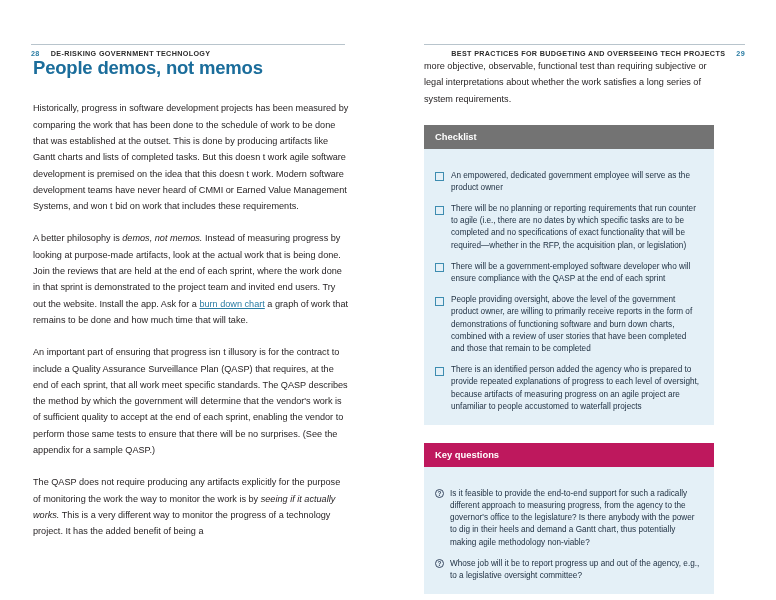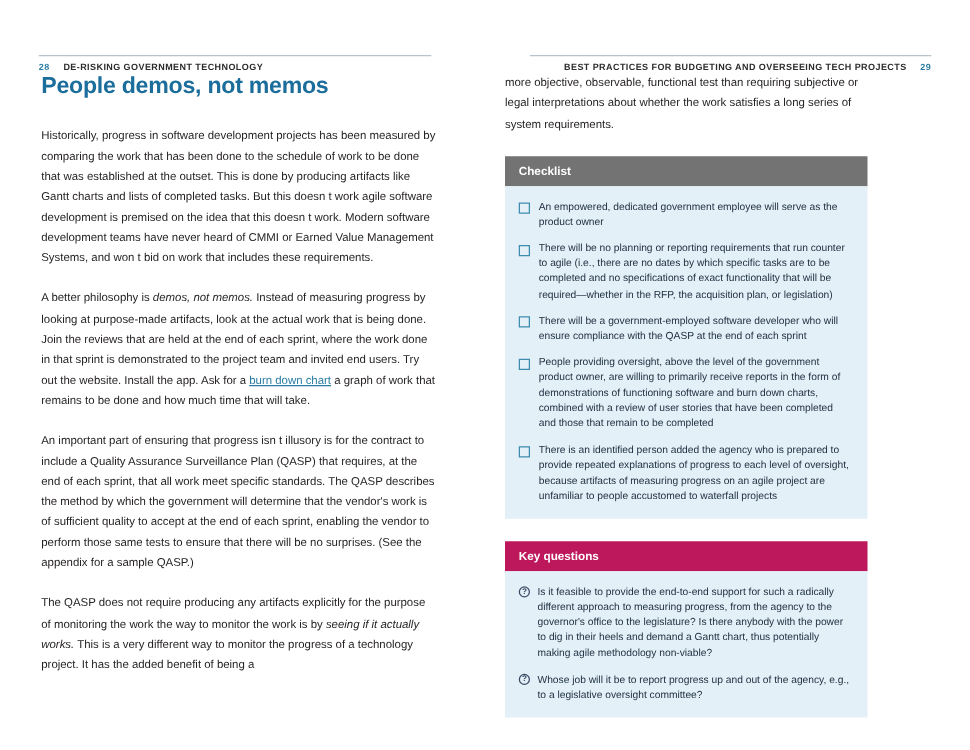--- a/index.html
+++ b/index.html
@@ -56,21 +56,21 @@
   .rule-left  { left: 31px;  width: 314px; }
   .rule-right { left: 424px; width: 321px; }
 
   
   .col {
     position: absolute;
     top: 58px;
     width: 316px;
   }
   .col-left  { left: 33px; }
-  .col-right { left: 404px; width: 290px; }
+  .col-right { left: 424px; width: 290px; }
 
   h1.title {
     margin: 0 0 22px 0;
     font-size: 18.5px;
     font-weight: bold;
     color: #1b6d9b;
     letter-spacing: -0.2px;
     line-height: 1.1;
   }
 
@@ -94,21 +94,21 @@
     font-size: 9.4px;
     font-weight: bold;
     color: #ffffff;
     padding: 6px 10px 6px 11px;
     line-height: 1.25;
   }
   .panel-head.checklist   { background: #737373; }
   .panel-head.keyquestions{ background: #be185d; }
   .panel-body {
     background: #e4f0f7;
-    padding: 11px 13px 12px 11px;
+    padding: 21px 13px 12px 11px;
   }
 
   .check-item, .q-item {
     display: flex;
     align-items: flex-start;
     margin-bottom: 9px;
   }
   .check-item:last-child, .q-item:last-child { margin-bottom: 0; }
 
   .checkbox {

